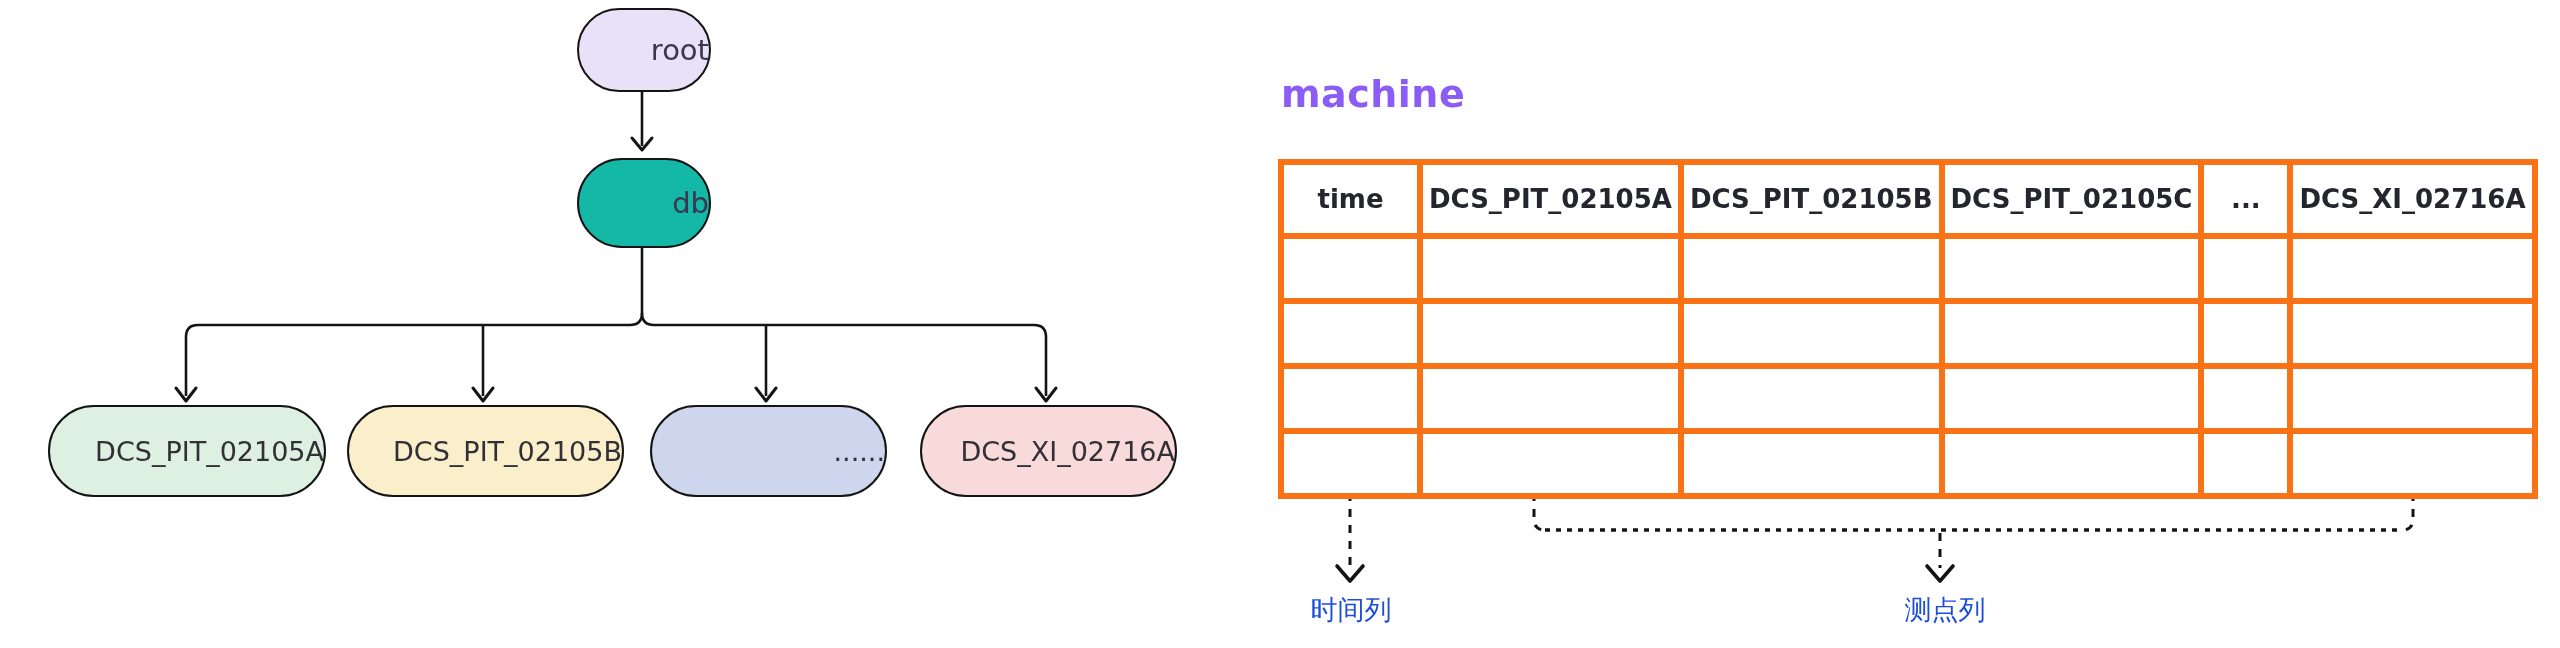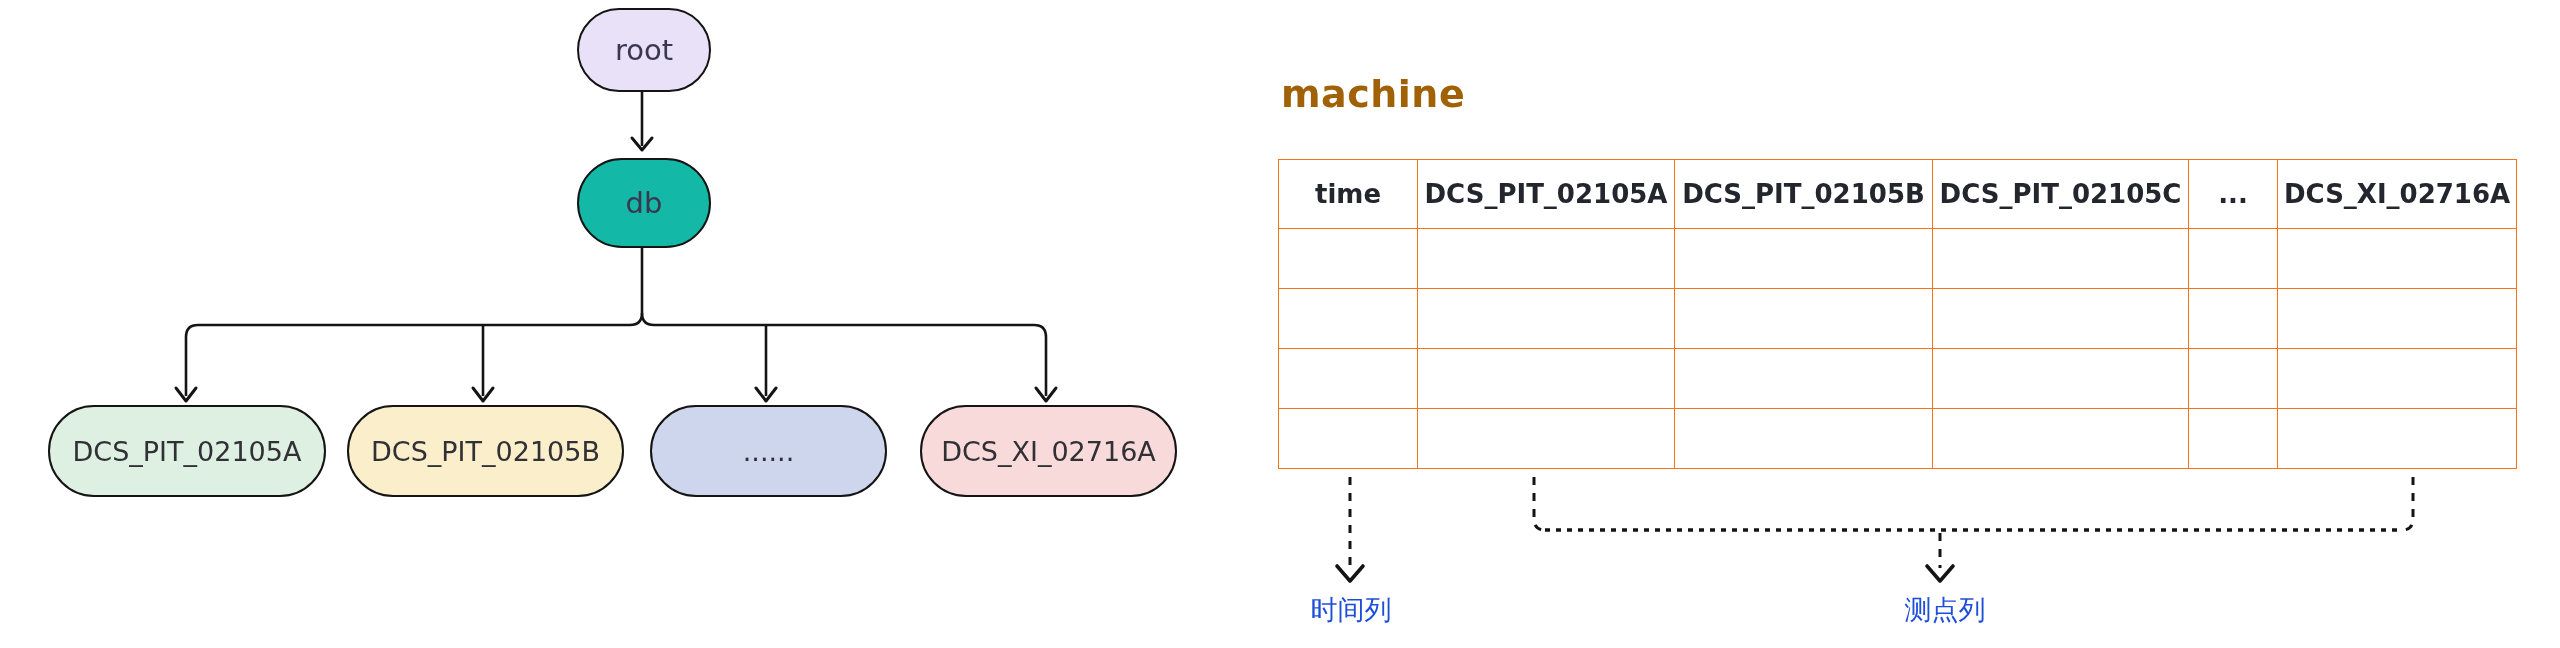--- a/index.html
+++ b/index.html
@@ -8,41 +8,41 @@
     font-family:"DejaVu Sans","Liberation Sans",sans-serif;
   }
   #connector-layer{position:absolute;left:0;top:0;width:2560px;height:648px;}
   .edge{stroke:#141414;stroke-width:2.6;fill:none;}
   .arrowhead{stroke:#141414;stroke-width:3;fill:none;stroke-linecap:round;stroke-linejoin:round;}
   .dashed-v{stroke:#141414;stroke-width:3;fill:none;stroke-dasharray:8 8;}
   .dashed-h{stroke:#141414;stroke-width:3.6;fill:none;stroke-dasharray:5 6;}
   .dashed-head{stroke:#141414;stroke-width:3.6;fill:none;stroke-linecap:round;stroke-linejoin:round;}
 
   .node{
-    position:absolute;display:flex;align-items:center;justify-content:center;
+    position:absolute;display:flex;align-items:center;justify-content:flex-end;
     border:2.6px solid #141414;border-radius:999px;
     color:#303036;font-size:27px;white-space:nowrap;
   }
   .node.purple{color:#3b3750;font-size:29px;}
   #node-root{left:577px;top:8px;width:130px;height:80px;}
   #node-db{left:577px;top:158px;width:130px;height:86px;}
   #leaf-0{left:48px;top:405px;width:274px;height:88px;}
   #leaf-1{left:347px;top:405px;width:273px;height:88px;}
   #leaf-2{left:650px;top:405px;width:233px;height:88px;}
   #leaf-3{left:920px;top:405px;width:253px;height:88px;}
 
   #machine-title{
     position:absolute;left:1281px;top:72px;
-    font-size:38px;font-weight:bold;color:#a16207;letter-spacing:0.5px;
+    font-size:38px;font-weight:bold;color:#8b5cf6;letter-spacing:0.5px;
   }
   #schema-table{
     position:absolute;left:1278px;top:159px;
     border-collapse:collapse;table-layout:fixed;background:#ffffff;
   }
-  #schema-table th,#schema-table td{border:1px solid #f97316;padding:0;}
+  #schema-table th,#schema-table td{border:6px solid #f97316;padding:0;}
   #schema-table th{
     height:68px;font-size:26px;font-weight:bold;color:#24262e;
     text-align:center;vertical-align:middle;padding:0 6px;
   }
   #schema-table td{height:59px;}
 
   .col-label{
     position:absolute;top:592px;width:160px;text-align:center;
     font-size:27px;color:#1d4ed8;
   }

